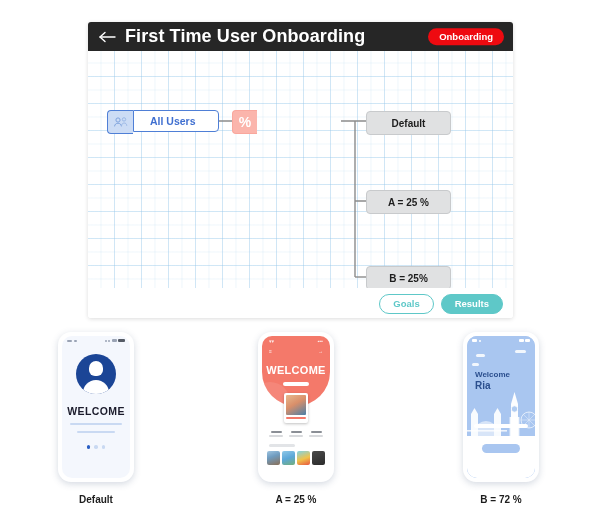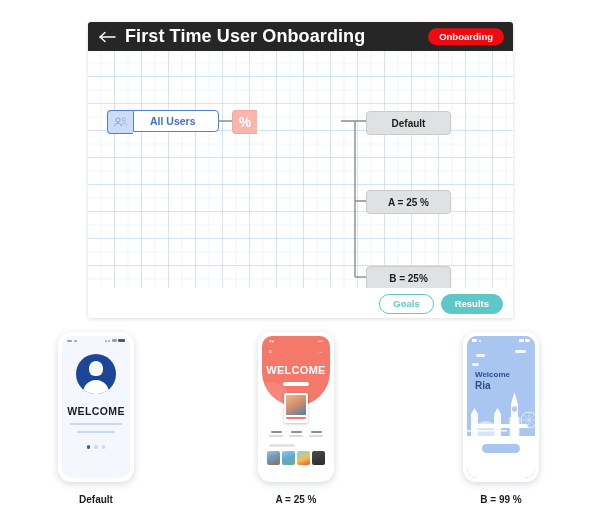--- a/index.html
+++ b/index.html
@@ -399,15 +399,15 @@
 
           <circle cx="62" cy="36" r="8" fill="none" stroke="#ffffff" stroke-width=".9" opacity=".75"></circle>
           <path d="M62 28 V44 M54 36 H70 M56.4 30.4 L67.6 41.6 M67.6 30.4 L56.4 41.6" stroke="#ffffff" stroke-width=".6" opacity=".65"></path>
         </svg>
         <div class="b-bottom">
           <div class="b-line"></div>
           <div class="b-btn"></div>
         </div>
       </div>
     </div>
-    <div class="caption">B = 99 %</div>
+    <div class="caption">B = 72 %</div>
   </div>
 </div>
 
 </body></html>

